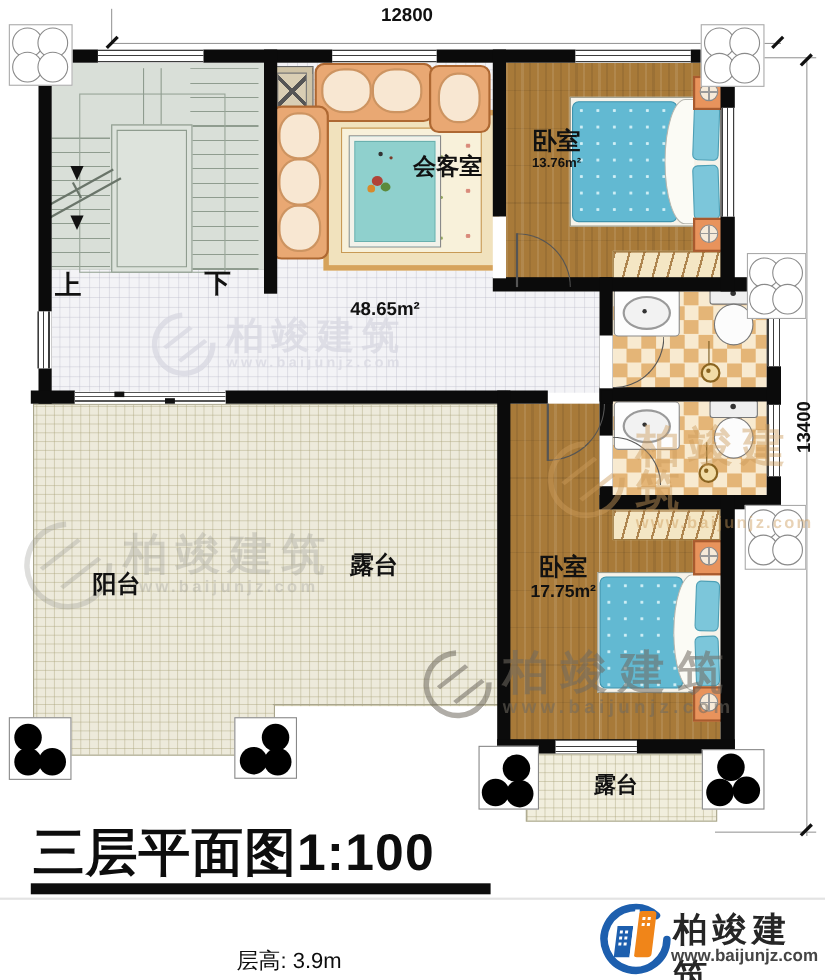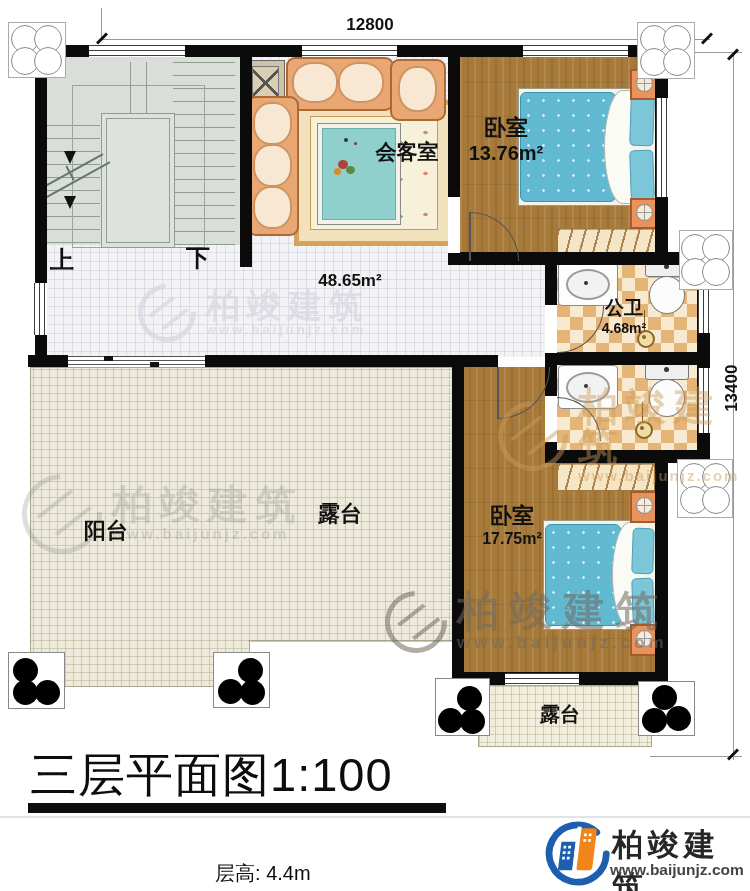--- a/index.html
+++ b/index.html
@@ -61,36 +61,36 @@
   
   .lbl{position:absolute;color:#111;font-weight:700;text-align:center;line-height:1.2;white-space:nowrap;}
   
   .wm{position:absolute;display:flex;align-items:center;gap:10px;pointer-events:none;}
   .wm-mark{border:5px solid currentColor;border-top-color:transparent;border-radius:50%;transform:rotate(42deg);position:relative;flex:none;}
   .wm-mark::before{content:"";position:absolute;left:30%;top:16%;width:30%;height:62%;
         border-left:4px solid currentColor;border-right:4px solid currentColor;transform:skewX(-10deg);}
   .wm-name{font-weight:700;line-height:1;}
   .wm-url{font-weight:700;line-height:1.3;}
   
-  .title{position:absolute;color:#0d0d0d;font-weight:400;letter-spacing:1px;}
+  .title{position:absolute;color:#0d0d0d;font-weight:700;letter-spacing:1px;}
   .info{position:absolute;color:#0d0d0d;font-size:20px;}
   .brand-name{position:absolute;color:#262626;font-weight:700;font-size:31px;letter-spacing:5px;}
   .brand-url{position:absolute;color:#454545;font-weight:700;font-size:15.5px;}
   .tri-down{position:absolute;width:0;height:0;border-left:6px solid transparent;border-right:6px solid transparent;border-top:13px solid #111;}
 </style>
 </head>
 <body>
 
 <div class="page">
 
   <div class="gline" style="left:101px;top:39px;width:609px;height:1px;"></div>
   <div class="gline" style="left:101px;top:8px;width:1px;height:32px;"></div>
   <div class="tick" style="left:95px;top:37px;"></div>
   <div class="tick" style="left:700px;top:37px;"></div>
-  <div class="lbl" style="left:330px;top:15px;width:80px;font-size:17px;">12800</div>
+  <div class="lbl" style="left:330px;top:4px;width:80px;font-size:17px;">12800</div>
 
   <div class="gline" style="left:733px;top:55px;width:1px;height:705px;"></div>
   <div class="gline" style="left:668px;top:52px;width:74px;height:1px;"></div>
   <div class="gline" style="left:650px;top:756px;width:92px;height:1px;"></div>
   <div class="tick" style="left:726px;top:53px;"></div>
   <div class="tick" style="left:726px;top:753px;"></div>
   <div class="lbl" style="left:682px;top:378px;width:100px;font-size:17px;transform:rotate(-90deg);">13400</div>
 
   <div class="room stair-bg" style="left:47px;top:57px;width:193px;height:188px;border-bottom:1px solid #7a857a;"></div>
   <div class="room tile" style="left:252px;top:57px;width:196px;height:300px;background-position:-252px -57px;"></div>
@@ -298,40 +298,36 @@
       <div class="wm-url" style="font-size:17px;letter-spacing:4px;">www.baijunjz.com</div>
     </div>
   </div>
 
   <div class="lbl" style="left:50px;top:246px;font-size:24px;">上</div>
   <div class="lbl" style="left:186px;top:244px;font-size:24px;">下</div>
   <div class="lbl" style="left:362px;top:139px;width:90px;font-size:21px;">会客室</div>
   <div class="lbl" style="left:300px;top:271px;width:100px;font-size:17px;">48.65m²</div>
   <div class="lbl" style="left:456px;top:115px;width:100px;">
     <div style="font-size:22px;">卧室</div>
-    <div style="font-size:20px;">13.76m²</div>
-  </div>
-  <div class="lbl" style="left:580px;top:297px;width:88px;">
-    <div style="font-size:19px;">公卫</div>
-    <div style="font-size:14px;">4.68m²</div>
+    <div style="font-size:12px;">13.76m²</div>
   </div>
   <div class="lbl" style="left:462px;top:503px;width:100px;">
     <div style="font-size:22px;">卧室</div>
     <div style="font-size:16px;">17.75m²</div>
   </div>
   <div class="lbl" style="left:84px;top:518px;font-size:22px;">阳台</div>
   <div class="lbl" style="left:318px;top:501px;font-size:22px;">露台</div>
   <div class="lbl" style="left:540px;top:702px;font-size:20px;">露台</div>
 
   <div class="title" style="left:30px;top:744px;font-size:47px;">三层平面图1:100</div>
   <div class="abs" style="left:28px;top:803px;width:418px;height:10px;background:#0d0d0d;"></div>
   <div class="abs" style="left:0;top:816px;width:750px;height:2px;background:#e3e3e3;"></div>
   <div class="info" style="left:215px;top:860px;">
     <span>层高:</span>
-    <span>4.4m</span>
+    <span>3.9m</span>
   </div>
 
   <svg style="position:absolute;left:540px;top:820px;" width="70" height="68" viewBox="0 0 100 100">
     <path d="M82 18 A42 42 0 1 0 96 50" fill="none" stroke="#1d5fae" stroke-width="10" stroke-linecap="round"></path>
     <g transform="skewX(-7)">
       <rect x="60" y="12" width="24" height="62" rx="5" fill="#f08519"></rect>
       <rect x="34" y="32" width="21" height="42" fill="#1d5fae"></rect>
       <rect x="55" y="10" width="6" height="64" fill="#fff"></rect>
       <rect x="38" y="38" width="4" height="4" fill="#fff"></rect>
         <rect x="45" y="38" width="4" height="4" fill="#fff"></rect>

